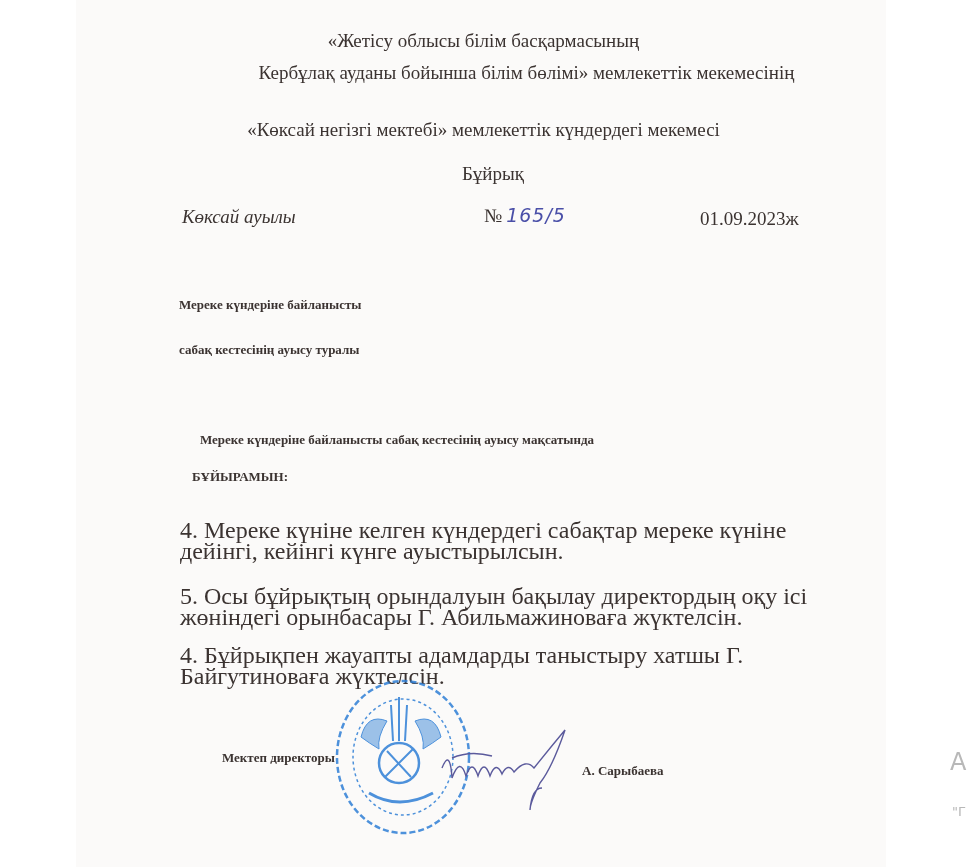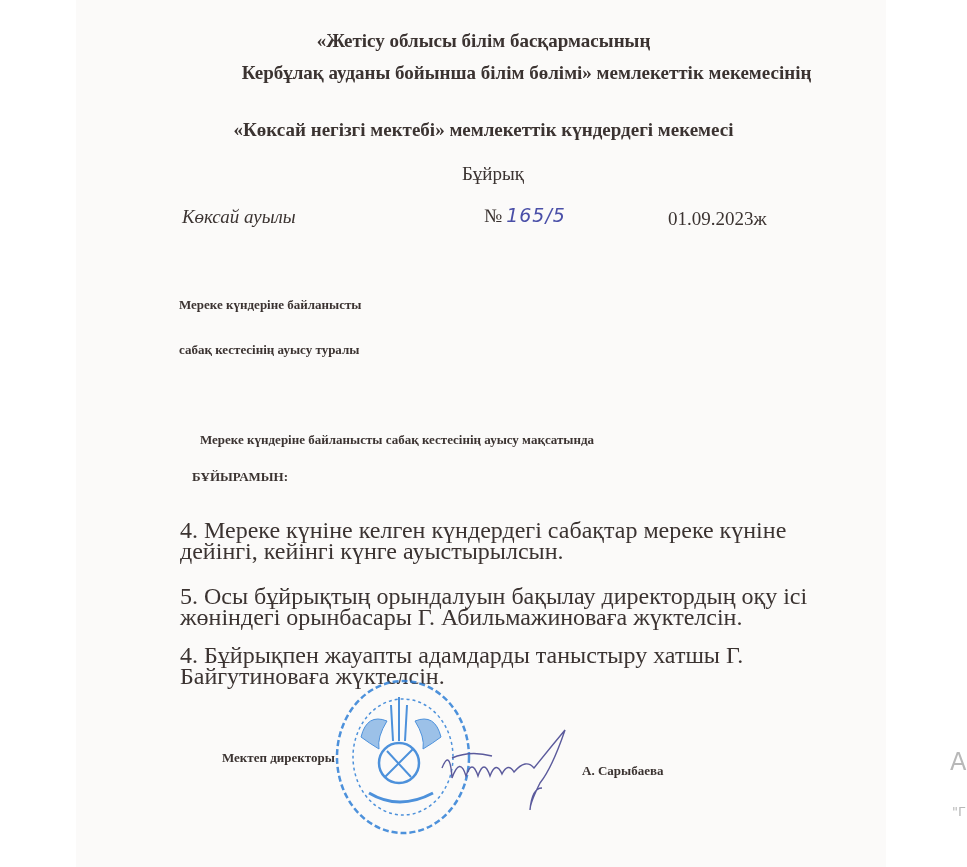--- a/index.html
+++ b/index.html
@@ -7,21 +7,21 @@
     width: 967px; height: 867px; position: relative; overflow: hidden;
     background: #ffffff;
     font-family: "Liberation Serif", "DejaVu Serif", serif;
     color: #3b3331;
   }
   .paper {
     position: absolute; left: 76px; top: 0; width: 810px; height: 867px;
     background: #fbfaf9;
   }
   .abs { position: absolute; white-space: nowrap; }
-  .hdr { font-weight: bold; font-size: 19px; left: 0; width: 967px; text-align: center; }
+  .hdr { font-weight: normal; font-size: 19px; left: 0; width: 967px; text-align: center; }
   .reg { font-size: 19px; }
   .bold { font-weight: bold; font-size: 13px; }
   .item { font-size: 24px; line-height: 21px; white-space: normal; }
   .hand {
     font-family: "DejaVu Sans", sans-serif; font-style: italic;
     color: #4a4fa8; font-size: 19px; letter-spacing: 1px;
   }
   .watermark { color: #b8b8b8; font-family: "DejaVu Sans", sans-serif; }
 </style>
 </head>
@@ -33,21 +33,21 @@
 <div class="abs hdr" style="top:62px;margin-left:43px;">Кербұлақ ауданы бойынша білім бөлімі» мемлекеттік мекемесінің</div>
 <div class="abs hdr" style="top:119px;">«Көксай негізгі мектебі» мемлекеттік күндердегі мекемесі</div>
 
 <div class="abs reg" style="top:163px; left:0; width:986px; text-align:center;">Бұйрық</div>
 
 <div class="abs reg" style="top:206px; left:182px;font-style:italic;">Көксай ауылы</div>
 <div class="abs" style="top:204px; left:484px;text-align:center;">
   <span class="reg">№</span>
   <span class="hand">165/5</span>
 </div>
-<div class="abs reg" style="top:208px; left:668px;text-align:center;">01.09.2023ж</div>
+<div class="abs reg" style="top:208px; left:700px;text-align:center;">01.09.2023ж</div>
 
 <div class="abs bold" style="top:297px; left:179px;">Мереке күндеріне байланысты</div>
 <div class="abs bold" style="top:342px; left:179px;">сабақ  кестесінің ауысу  туралы</div>
 
 <div class="abs bold" style="top:432px; left:200px;">Мереке күндеріне байланысты сабақ кестесінің ауысу  мақсатында</div>
 <div class="abs bold" style="top:469px; left:192px;">БҰЙЫРАМЫН:</div>
 
 <div class="abs item" style="top:520px; left:180px; width:660px;">4.  Мереке  күніне келген күндердегі сабақтар мереке  күніне  дейінгі, кейінгі күнге ауыстырылсын.</div>
 <div class="abs item" style="top:586px; left:180px; width:660px;">5.  Осы бұйрықтың орындалуын бақылау  директордың оқу ісі жөніндегі орынбасары Г. Абильмажиноваға  жүктелсін.</div>
 <div class="abs item" style="top:645px; left:180px; width:650px;">4.  Бұйрықпен  жауапты адамдарды таныстыру хатшы Г. Байгутиноваға жүктелсін.</div>

